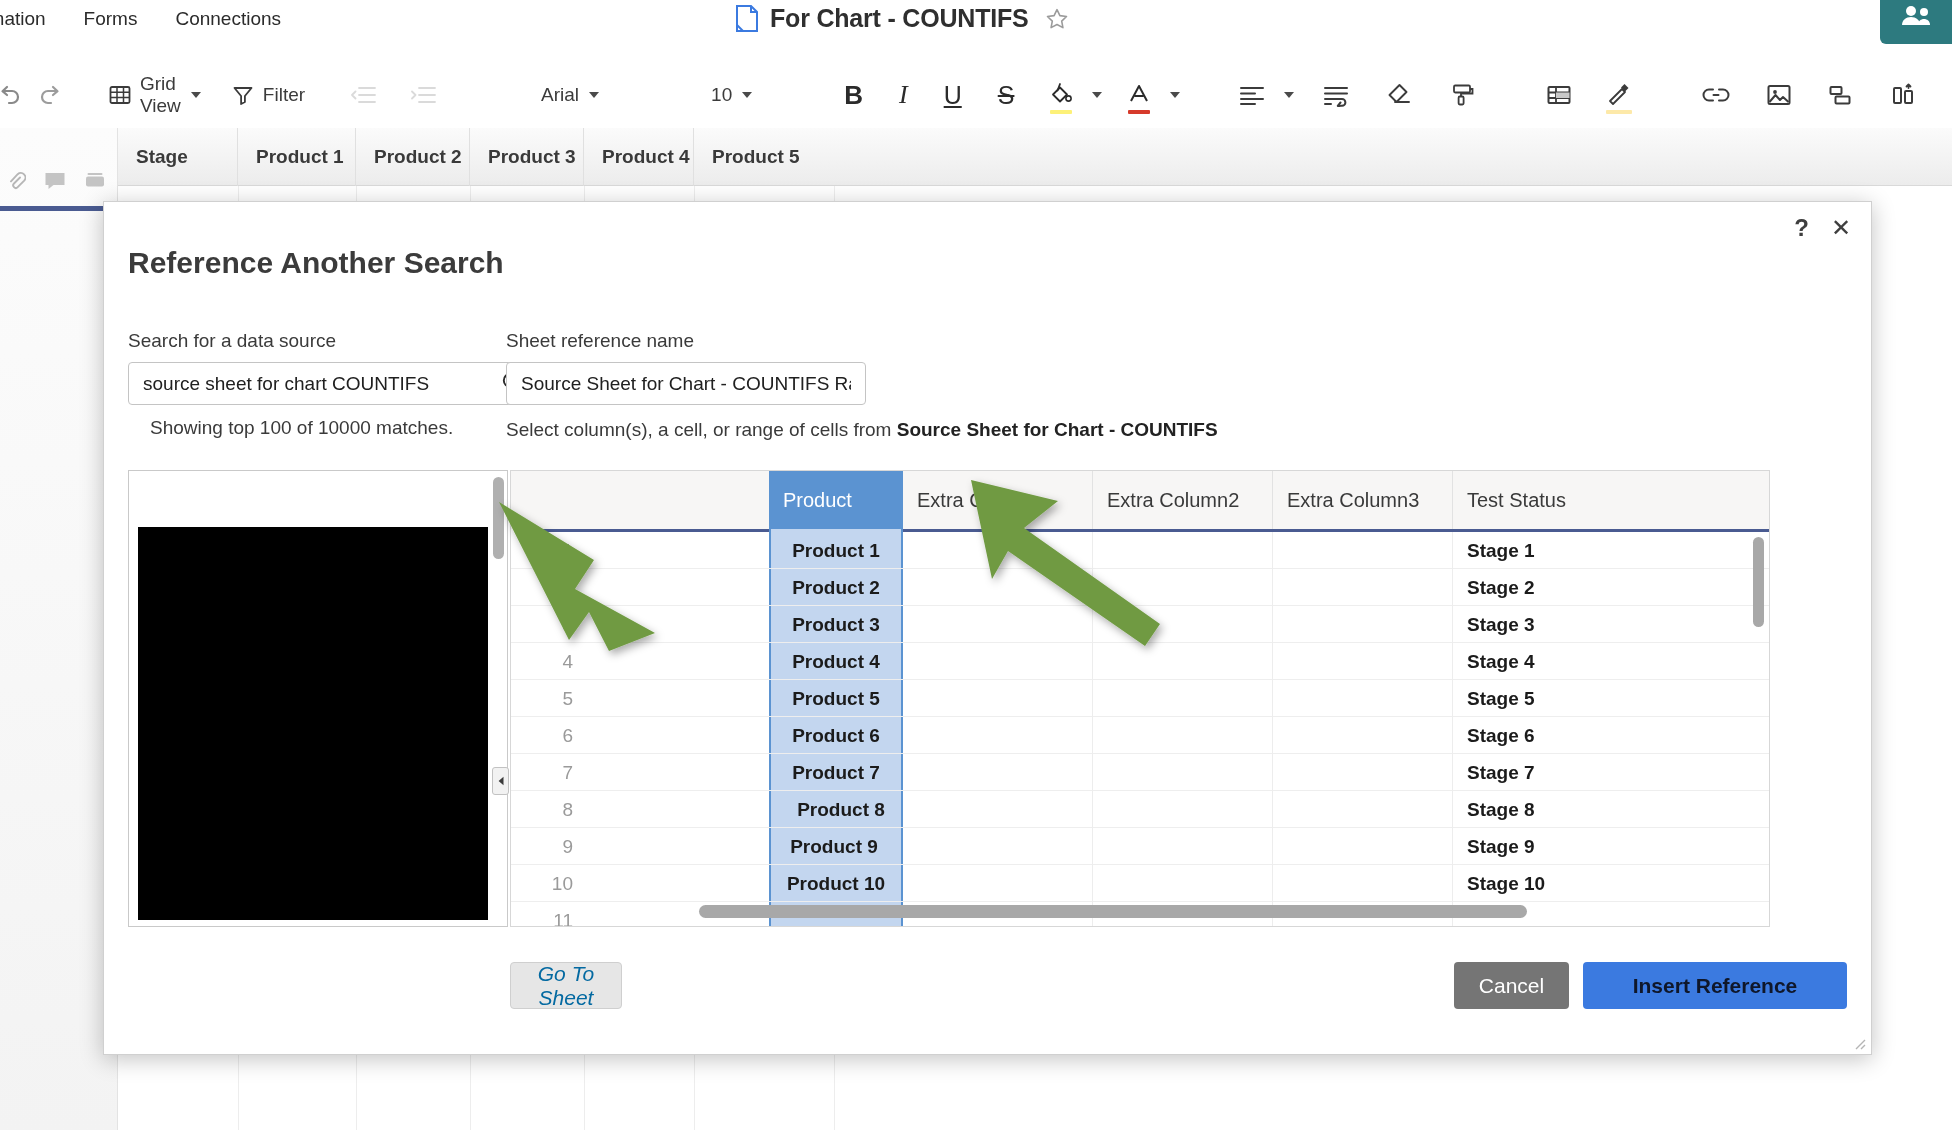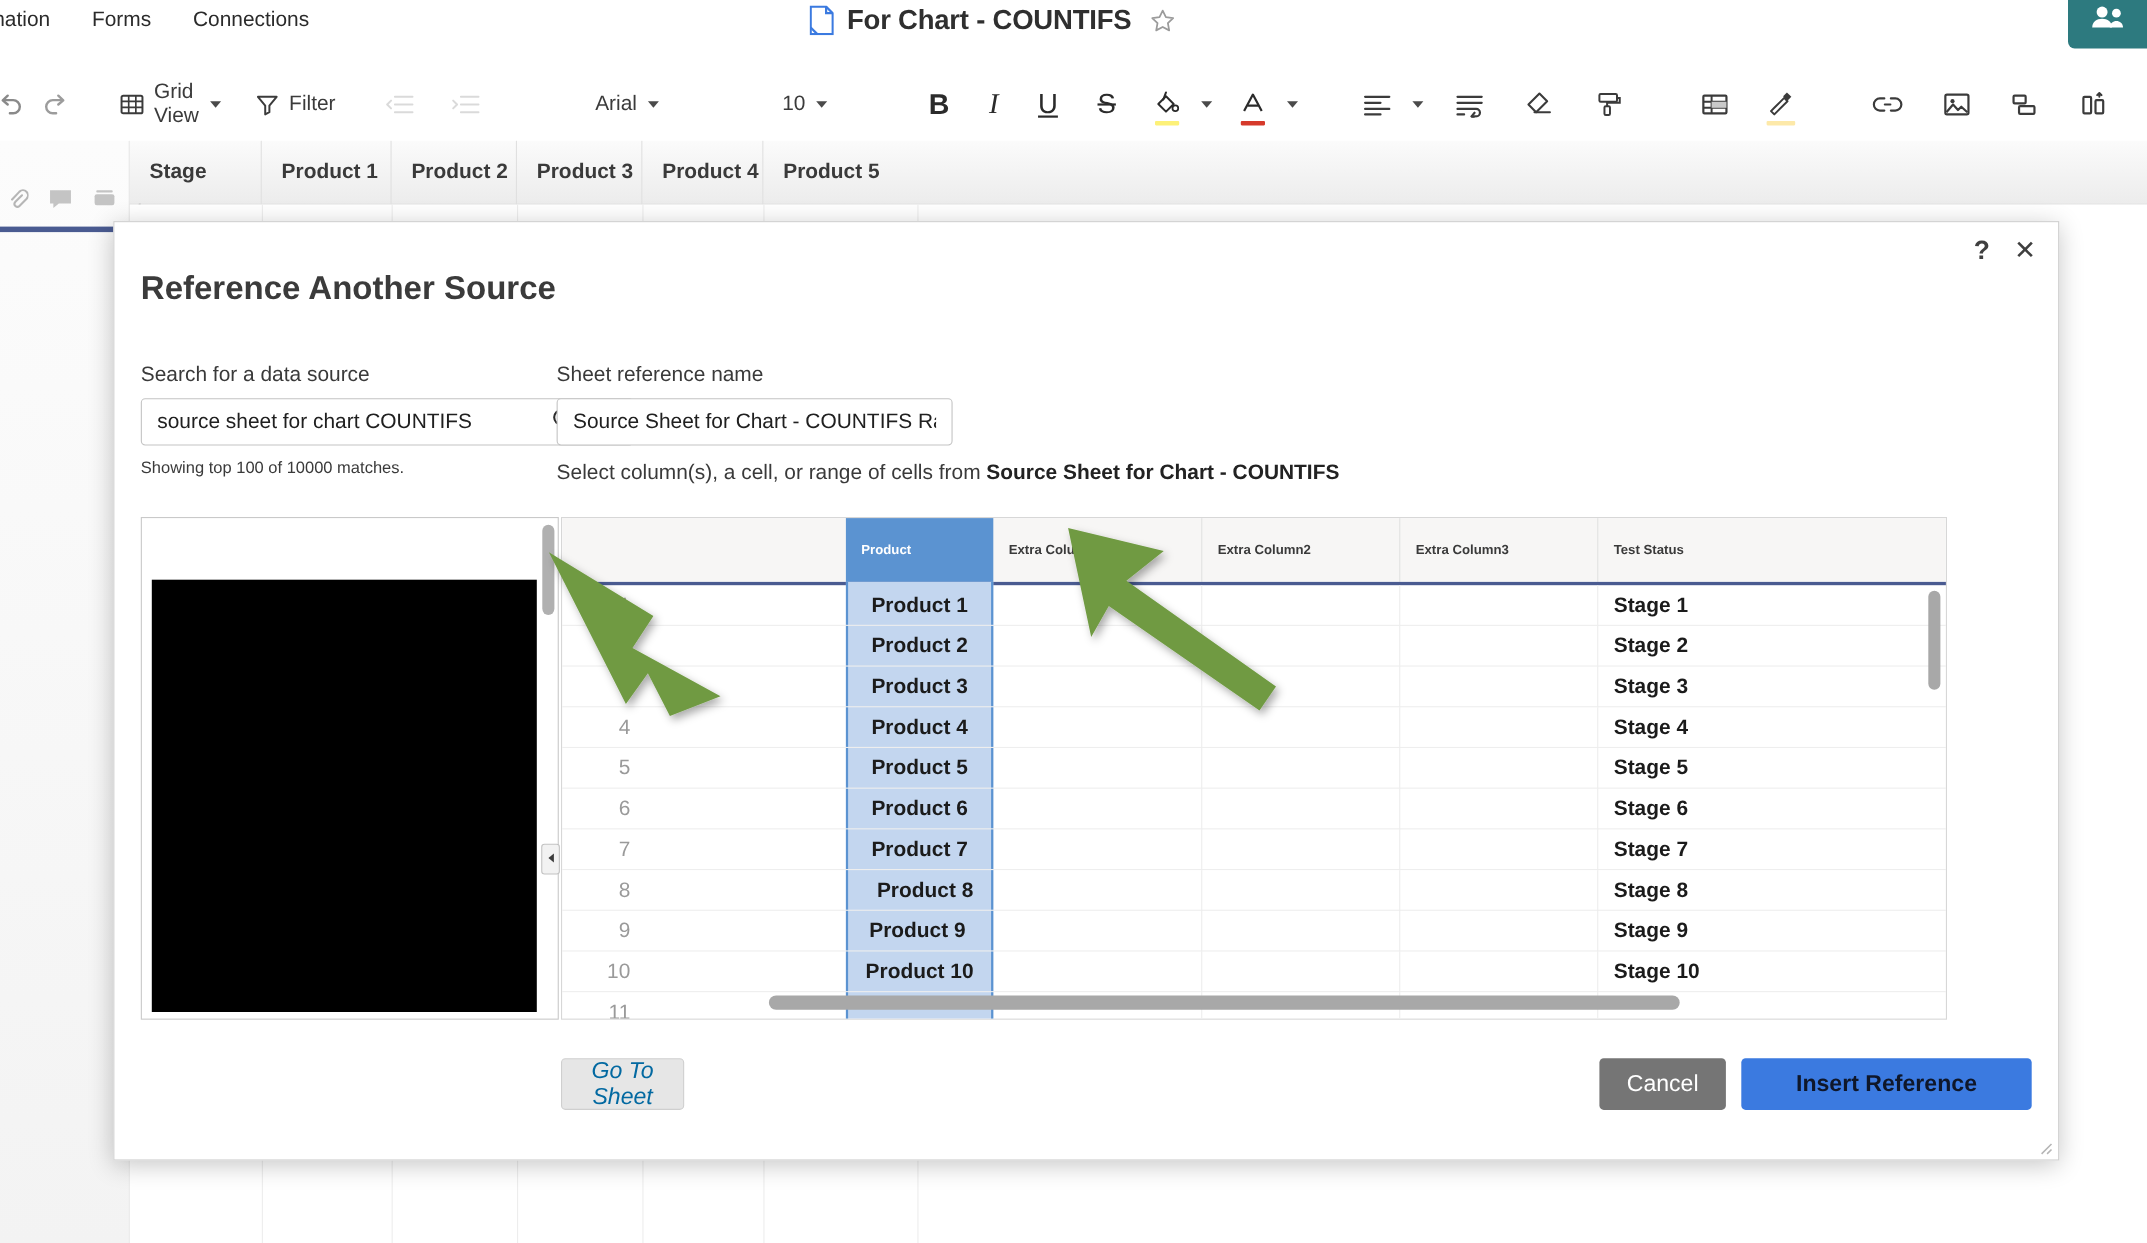--- a/index.html
+++ b/index.html
@@ -93,21 +93,21 @@
   .col-right { position:absolute; left:391px; top:128px; right:24px;margin-left:11px; }
 
   .search-box {
     margin-top:10px; width:448px; height:43px; border:1px solid #c4c4c4; border-radius:4px;
     background:#fff; display:flex; align-items:center; padding:0 12px; gap:12px;
   }
   .search-box input {
     flex:1; border:none; outline:none; font-size:19px; color:#202020;
     font-family:"Liberation Sans", sans-serif; background:transparent;
   }
-  .showing-text { margin-top:12px; font-size:15px; color:#3a3a3a; }
+  .showing-text { margin-top:12px; font-size:19px; color:#3a3a3a;margin-left:22px; }
 
   .results-panel {
     position:absolute; left:24px; top:268px; width:380px; height:457px;
     border:1px solid #c9c9c9; background:#fff; overflow:hidden;
   }
   .result-item {
     height:56px; display:flex; align-items:center; gap:12px; padding:0 14px;
     font-size:23px; font-weight:bold; color:#1b1b1b; white-space:nowrap;
   }
   .result-thumb {
@@ -135,21 +135,21 @@
   .select-hint b { font-weight:bold; color:#222; }
 
   
   .preview {
     position:absolute; left:406px; top:268px; width:1260px; height:457px;
     border:1px solid #d7d7d7; background:#fff; overflow:hidden;
   }
   .pv-head { position:absolute; left:0; top:0; width:1260px; height:58px; background:#f7f6f5; }
   .pv-head-cell {
     position:absolute; top:0; height:58px; display:flex; align-items:center; padding-left:14px;
-    font-size:12px; font-weight:bold; color:#3a3a3a;
+    font-size:20px; font-weight:normal; color:#3a3a3a;
     border-right:1px solid #e2e2e2;
   }
   .pv-head-cell.selected {
     background:#5b93d1; color:#ffffff; border-right:none;
     height:58px;
   }
   .pv-divider { position:absolute; left:30px; top:58px; width:1230px; height:3px; background:#4a5b91; }
   .pv-rows { position:absolute; left:0; top:61px; width:1260px; height:396px; }
   .pv-row { position:relative; height:37px; border-bottom:1px solid #eeeeee; }
   .pv-rownum {
@@ -462,21 +462,21 @@
       <div class="grid-col-line" style="left:716px;"></div>
     </div>
   </div>
 
   <div class="modal">
     <div class="modal-controls">
       <span class="ctl" style="font-weight:bold;">?</span>
       <span class="ctl">✕</span>
     </div>
 
-    <div class="modal-title">Reference Another Source</div>
+    <div class="modal-title">Reference Another Search</div>
 
     <div class="col-left">
       <div class="field-label">Search for a data source</div>
       <div class="search-box">
         <input type="text" value="source sheet for chart COUNTIFS" style="">
         <span>
           <svg width="22" height="22" viewBox="0 0 22 22">
               <circle cx="9.4" cy="9.4" r="6.6" fill="none" stroke="#2b2b2b" stroke-width="1.9"></circle>
               <path d="M14.4 14.4L20 20" stroke="#2b2b2b" stroke-width="1.9" stroke-linecap="round"></path>
             </svg>

